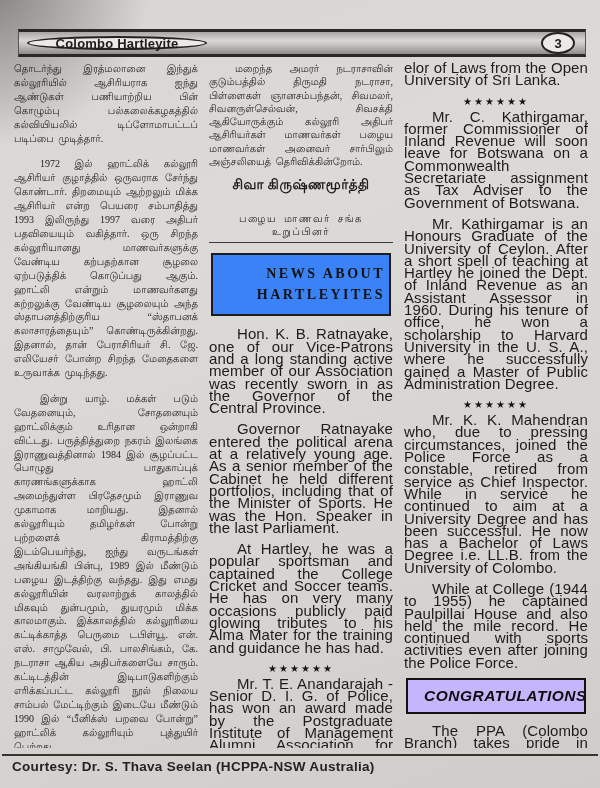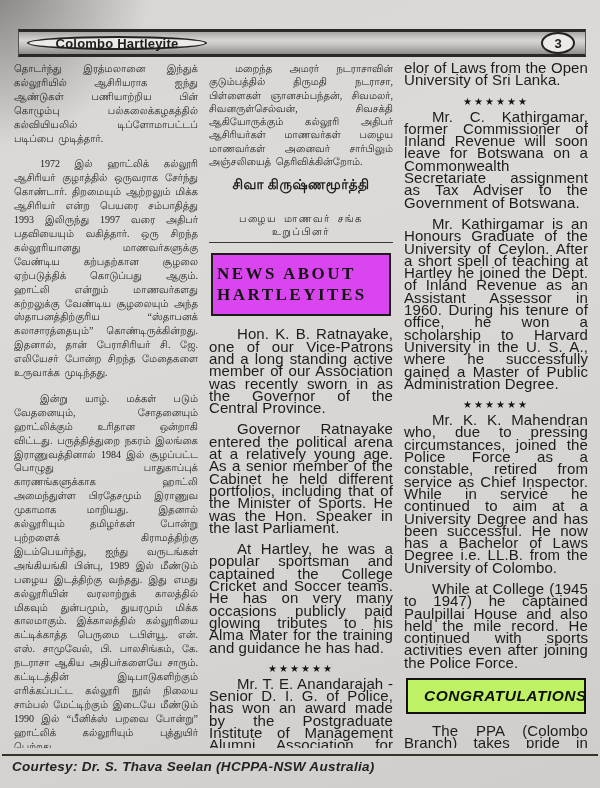--- a/index.html
+++ b/index.html
@@ -59,41 +59,41 @@
     font-family:"Liberation Serif","DejaVu Serif",serif;
     font-weight:bold;font-size:13.5px;letter-spacing:.5px;
   }
   .sig-role{
     font-family:"Liberation Serif","DejaVu Serif",serif;
     font-size:10px;letter-spacing:1.5px;word-spacing:3px;
     padding:2px 4px 3px 4px;border-bottom:1.5px solid #3a3936;
     display:inline-block;margin-top:17px;
   }
   .news-box{
-    border:2.5px solid #1d1c1a;background:#d946ef;
+    border:2.5px solid #1d1c1a;background:#3b82f6;
     margin:2px 2px 12px 2px;padding:8px 4px 9px 4px;
-    text-align:left;
+    text-align:right;
     font-family:"Liberation Serif","DejaVu Serif",serif;
-    font-weight:bold;font-size:17px;line-height:21px;
+    font-weight:bold;font-size:14px;line-height:21px;
     letter-spacing:2.5px;color:#141312;
   }
   .congrats-box{
-    border:2.5px solid #131211;background:#bef264;
+    border:2.5px solid #131211;background:#c4b5fd;
     margin:4px 2px 11px 2px;padding:7px 16px;
     text-align:center;
     font-style:italic;font-weight:bold;font-size:15.5px;
     letter-spacing:.5px;color:#0f0e0d;
     font-family:"Liberation Sans",sans-serif;
   }
   .footer{
     position:absolute;left:0;right:0;bottom:8px;height:26px;
   }
   .footer-line{border-top:2px solid #35342f;margin:0 2px;}
   .courtesy{
-    font-style:italic;font-weight:bold;font-size:13.5px;
+    font-weight:bold;font-size:13.5px;
     padding:3px 0 0 12px;letter-spacing:.3px;color:#242320;
     font-family:"Liberation Sans",sans-serif;
   }
 </style>
 </head>
 <body>
 
 <div class="header-bar">
   <span class="oval title">Colombo Hartleyite</span>
   <span class="oval pagenum">3</span>
@@ -124,21 +124,21 @@
     <p class="eng">Mr. T. E. Anandarajah - Senior D. I. G. of Police, has won an award made by the Postgraduate Institute of Management  Alumni Association for Distinguished Service to Society.</p>
   </div>
 
   <div class="col col-right">
     <p class="eng no-indent">elor of Laws from the Open University of Sri Lanka.</p>
     <div class="stars">★★★★★★</div>
     <p class="eng">Mr. C. Kathirgamar, former Commissioner of Inland Revenue will soon leave for Botswana on a Commonwealth Secretariate assignment as Tax Adviser to the Government of Botswana.</p>
     <p class="eng">Mr. Kathirgamar is an Honours Graduate of the University of Ceylon. After a short spell of teaching at Hartley he joined the Dept. of Inland Revenue as an Assistant Assessor in 1960.  During his tenure of office, he won a scholarship to Harvard University in the U. S. A., where he successfully gained a Master of Public Administration Degree.</p>
     <div class="stars">★★★★★★</div>
     <p class="eng">Mr. K. K. Mahendran who, due to pressing circumstances, joined the Police Force as a constable, retired from service as Chief Inspector. While in service he continued to aim at a University  Degree and has been successful.  He now has a Bachelor of Laws Degree i.e. LL.B. from the University of Colombo.</p>
-    <p class="eng">While at College (1945 to 1947) he captained Paulpillai House and also held the mile record.  He continued with sports activities even after joining the Police Force.</p>
+    <p class="eng">While at College (1944 to 1955) he captained Paulpillai House and also held the mile record.  He continued with sports activities even after joining the Police Force.</p>
     <div class="congrats-box">CONGRATULATIONS</div>
     <p class="eng">The PPA (Colombo Branch) takes pride in conveying their heartiest congratulations and best wishes to K. Cumanan, S. Ramanan, J. Vasudevan, M. Piratheepan and R. Suthagar.  They have secured distinction passes in all the subjects offered i.e. 3 A, at the Dec. 2000 G. C. E. A/L Examination.</p>
     <p class="eng">The PPA will soon show their appreciation by presenting each one of them with a gold medal.</p>
   </div>
 
 </div>
 
 <div class="footer">
   <div class="footer-line"></div>
   <div class="courtesy">Courtesy: Dr. S. Thava Seelan (HCPPA-NSW Australia)</div>

